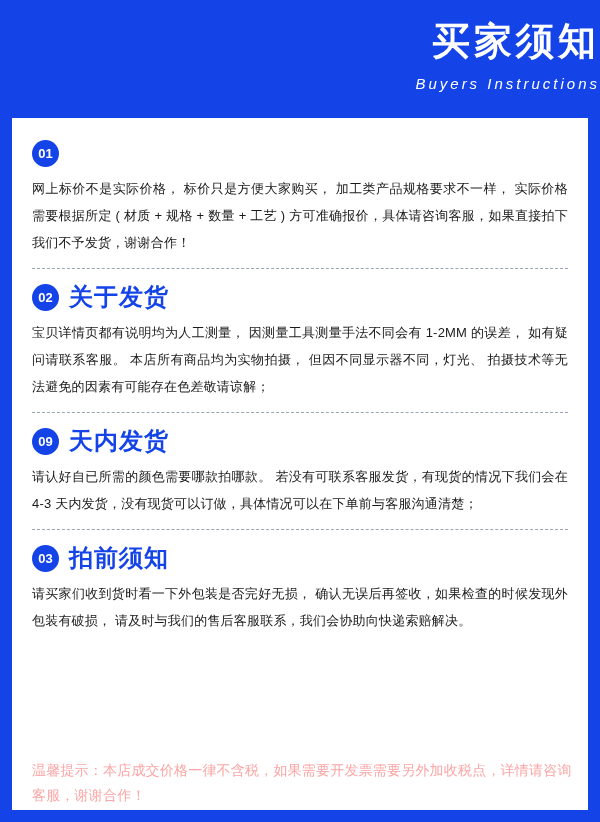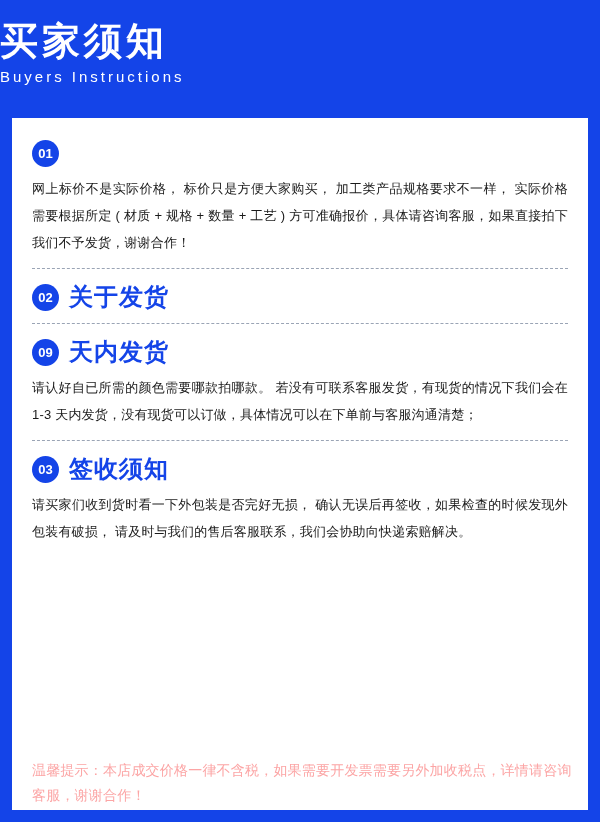--- a/index.html
+++ b/index.html
@@ -15,37 +15,38 @@
   }
   .page {
     position: relative;
     width: 600px;
     height: 822px;
     background: #1444e8;
     box-sizing: border-box;
   }
   
   .header {
-    text-align: left;
+    text-align: right;
     padding-top: 18px;
   }
   .header-title {
     color: #ffffff;
     font-size: 38px;
     font-weight: bold;
     letter-spacing: 4px;
     line-height: 46px;
   }
   .header-sub {
     color: #ffffff;
     font-size: 15px;
     letter-spacing: 3px;
     line-height: 22px;
-    margin-top: 2px;
+    margin-top: 9px;
     font-weight: normal;
+    font-style: italic;
   }
   
   .card {
     position: absolute;
     left: 12px;
     top: 118px;
     width: 576px;
     height: 692px;
     background: #ffffff;
     box-sizing: border-box;
@@ -125,38 +126,39 @@
       <div class="sec-body">网上标价不是实际价格， 标价只是方便大家购买， 加工类产品规格要求不一样， 实际价格需要根据所定 ( 材质 + 规格 + 数量 + 工艺 ) 方可准确报价，具体请咨询客服，如果直接拍下我们不予发货，谢谢合作！</div>
     </div>
 
     <hr class="divider">
 
     <div class="section">
       <div class="sec-head">
         <div class="badge">02</div>
         <div class="sec-title">关于发货</div>
       </div>
+      <div class="sec-body">宝贝详情页都有说明均为人工测量， 因测量工具测量手法不同会有 1-2MM 的误差， 如有疑问请联系客服。 本店所有商品均为实物拍摄， 但因不同显示器不同，灯光、 拍摄技术等无法避免的因素有可能存在色差敬请谅解；</div>
     </div>
 
     <hr class="divider">
 
     <div class="section">
       <div class="sec-head">
         <div class="badge">09</div>
         <div class="sec-title">天内发货</div>
       </div>
-      <div class="sec-body">请认好自已所需的颜色需要哪款拍哪款。 若没有可联系客服发货，有现货的情况下我们会在 1-3 天内发货，没有现货可以订做，具体情况可以在下单前与客服沟通清楚；</div>
+      <div class="sec-body">请认好自已所需的颜色需要哪款拍哪款。 若没有可联系客服发货，有现货的情况下我们会在 4-3 天内发货，没有现货可以订做，具体情况可以在下单前与客服沟通清楚；</div>
     </div>
 
     <hr class="divider">
 
     <div class="section">
       <div class="sec-head">
         <div class="badge">03</div>
-        <div class="sec-title">签收须知</div>
+        <div class="sec-title">拍前须知</div>
       </div>
       <div class="sec-body">请买家们收到货时看一下外包装是否完好无损， 确认无误后再签收，如果检查的时候发现外包装有破损， 请及时与我们的售后客服联系，我们会协助向快递索赔解决。</div>
     </div>
 
   </div>
 
   <div class="footer-note">温馨提示：本店成交价格一律不含税，如果需要开发票需要另外加收税点，详情请咨询客服，谢谢合作！</div>
 
 </div>
 

